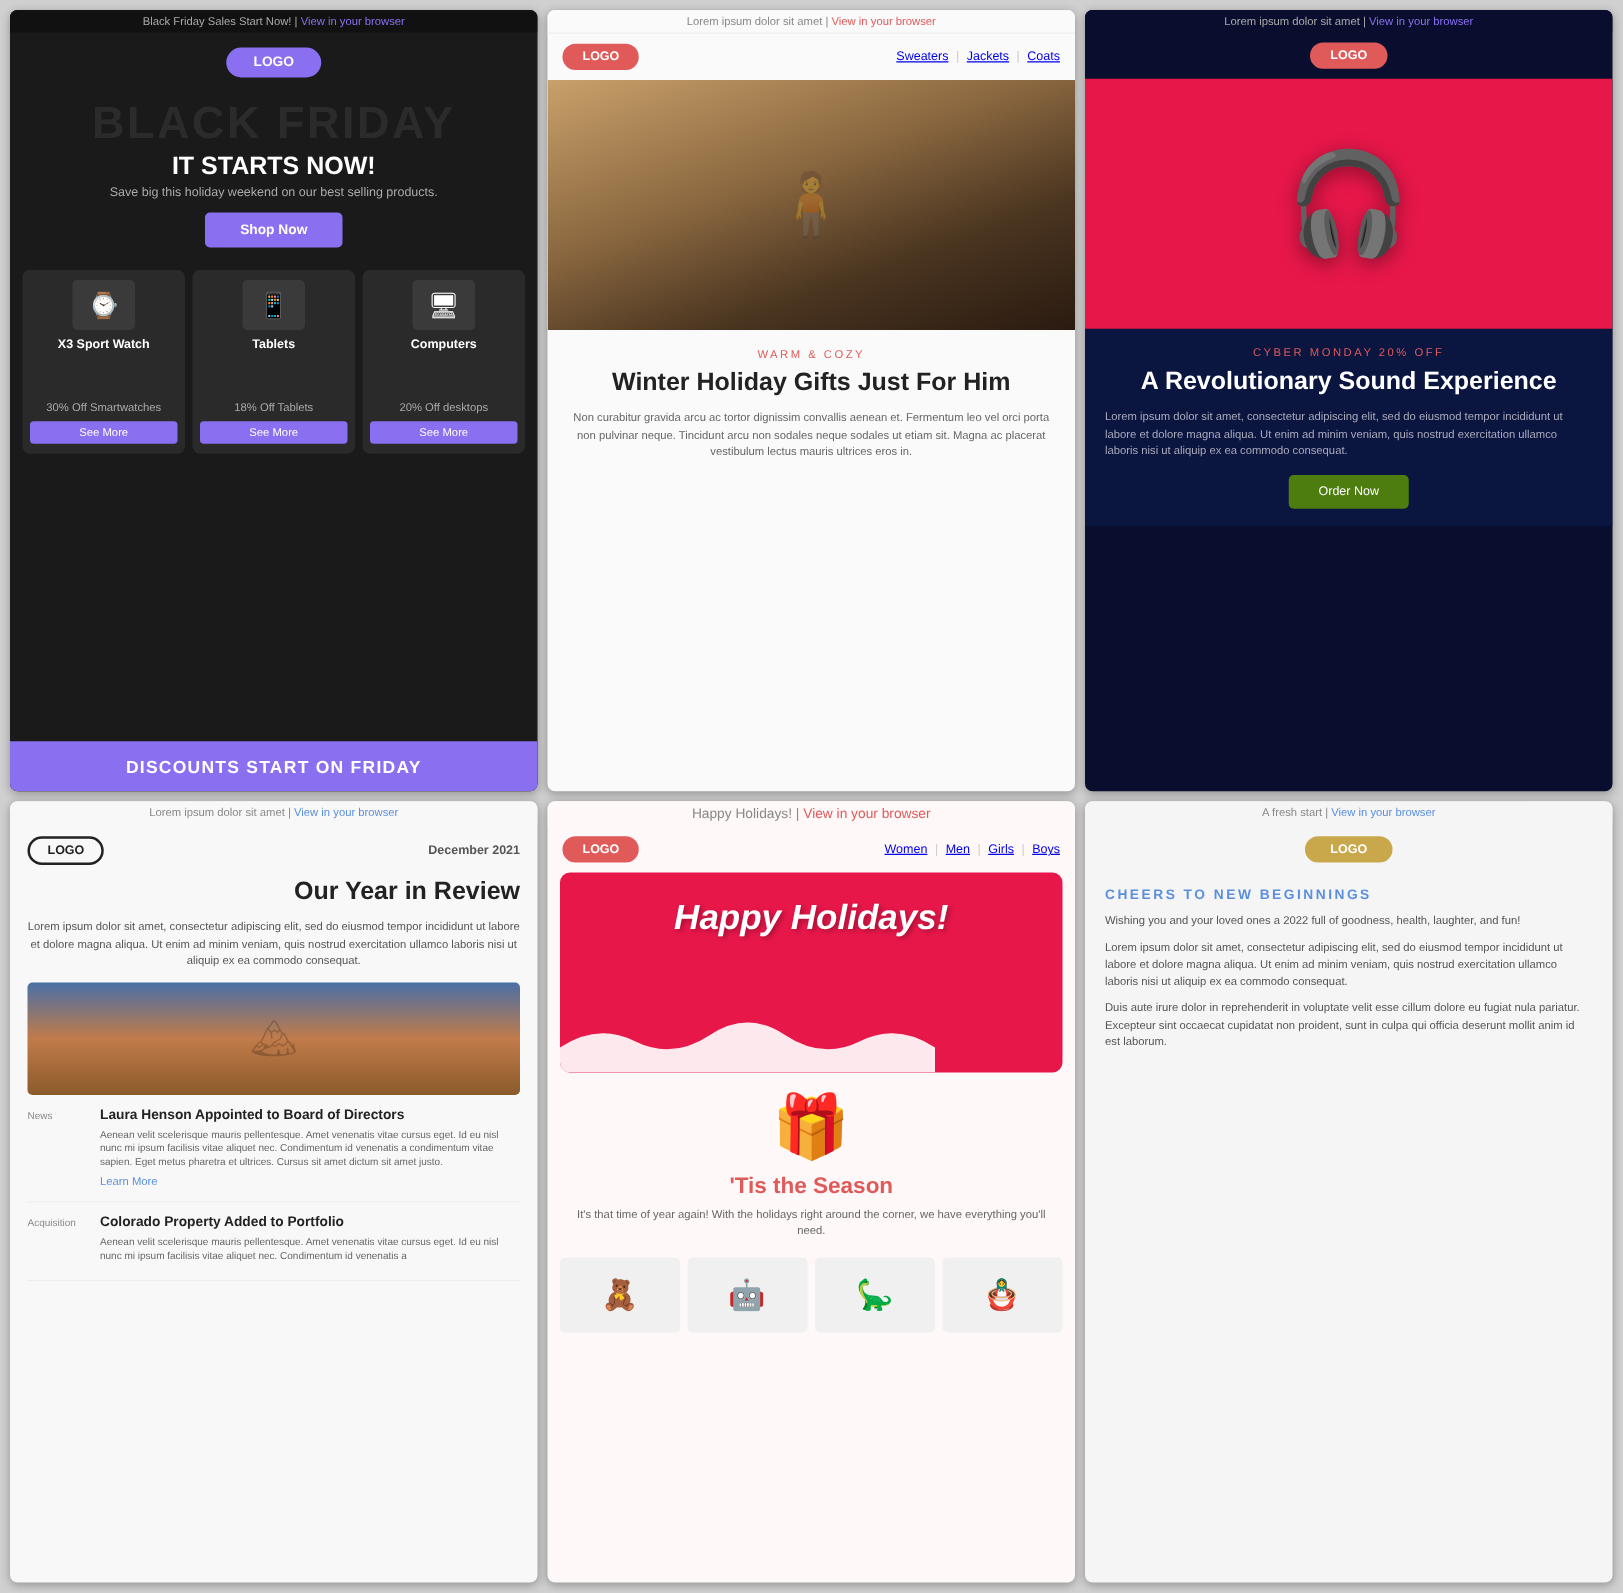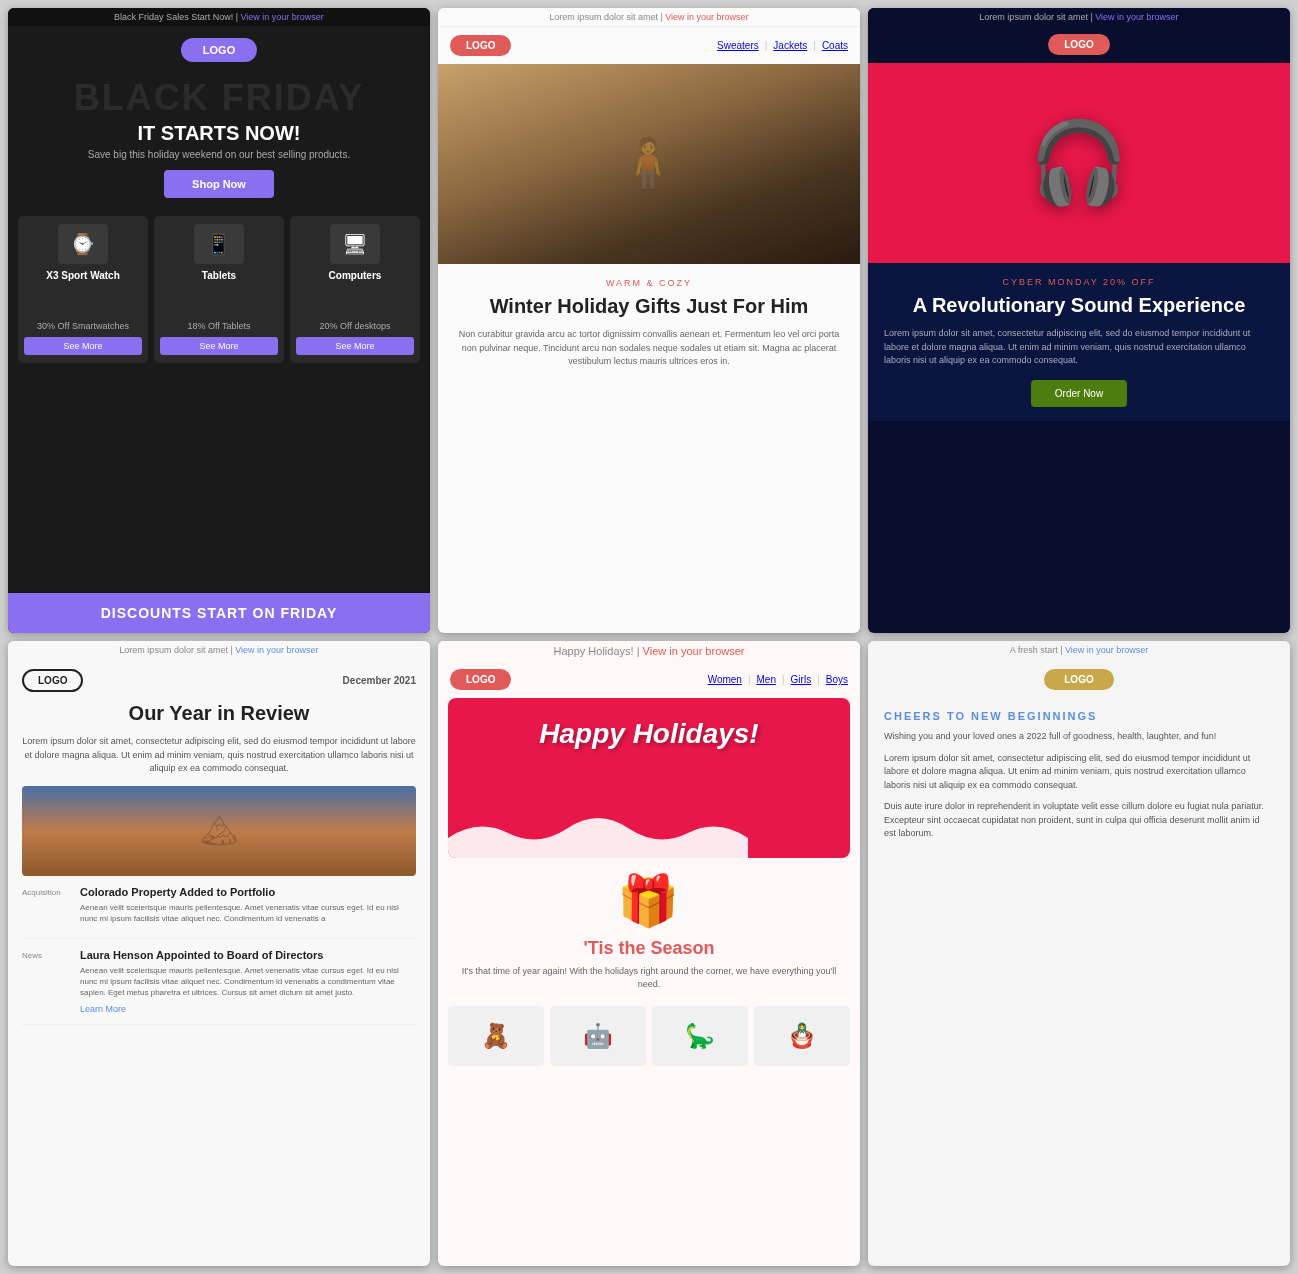--- a/index.html
+++ b/index.html
@@ -191,21 +191,21 @@
       padding: 10px 14px;
     }
     .card4 .logo-pill {
       border: 2px solid #222; border-radius: 20px;
       padding: 4px 14px; font-size: 10px; font-weight: bold; color: #222;
     }
     .card4 .date { font-size: 10px; color: #555; font-weight: bold; }
     .card4 .content { padding: 0 14px 10px; }
     .card4 .main-title {
       font-size: 20px; font-weight: 900; color: #222;
-      margin-bottom: 10px; text-align: center;
+      margin-bottom: 10px; text-align: right;
     }
     .card4 .body-text {
       font-size: 9px; color: #555; line-height: 1.5; text-align: center; margin-bottom: 10px;
     }
     .card4 .landscape-img {
       width: 100%; height: 90px;
       background: linear-gradient(180deg, #4a6fa5 0%, #c17b4a 50%, #8b5a2b 100%);
       border-radius: 4px; margin-bottom: 10px;
       display: flex; align-items: center; justify-content: center;
       font-size: 30px;
@@ -411,32 +411,32 @@
     <div class="logo-pill">LOGO</div>
     <div class="date">December 2021</div>
   </div>
   <div class="content">
     <div class="main-title">Our Year in Review</div>
     <div class="body-text">Lorem ipsum dolor sit amet, consectetur adipiscing elit, sed do eiusmod tempor incididunt ut labore et dolore magna aliqua. Ut enim ad minim veniam, quis nostrud exercitation ullamco laboris nisi ut aliquip ex ea commodo consequat.</div>
     <div class="landscape-img">
       <span style="opacity:0.2;font-size:30px;">🏔</span>
     </div>
     <div class="news-item">
-      <div class="news-cat">Acquisition</div>
-      <div class="news-content">
-        <div class="news-title">Colorado Property Added to Portfolio</div>
-        <div class="news-text">Aenean velit scelerisque mauris pellentesque. Amet venenatis vitae cursus eget. Id eu nisl nunc mi ipsum facilisis vitae aliquet nec. Condimentum id venenatis a</div>
-      </div>
-    </div>
-    <div class="news-item">
       <div class="news-cat">News</div>
       <div class="news-content">
         <div class="news-title">Laura Henson Appointed to Board of Directors</div>
         <div class="news-text">Aenean velit scelerisque mauris pellentesque. Amet venenatis vitae cursus eget. Id eu nisl nunc mi ipsum facilisis vitae aliquet nec. Condimentum id venenatis a condimentum vitae sapien. Eget metus pharetra et ultrices. Cursus sit amet dictum sit amet justo.</div>
         <a href="#" class="learn-more">Learn More</a>
+      </div>
+    </div>
+    <div class="news-item">
+      <div class="news-cat">Acquisition</div>
+      <div class="news-content">
+        <div class="news-title">Colorado Property Added to Portfolio</div>
+        <div class="news-text">Aenean velit scelerisque mauris pellentesque. Amet venenatis vitae cursus eget. Id eu nisl nunc mi ipsum facilisis vitae aliquet nec. Condimentum id venenatis a</div>
       </div>
     </div>
   </div>
 </div>
 
 <div class="email-card card5">
   <div class="top-bar">
     <span>Happy Holidays! | </span><a href="#">View in your browser</a>
   </div>
   <div class="nav">

